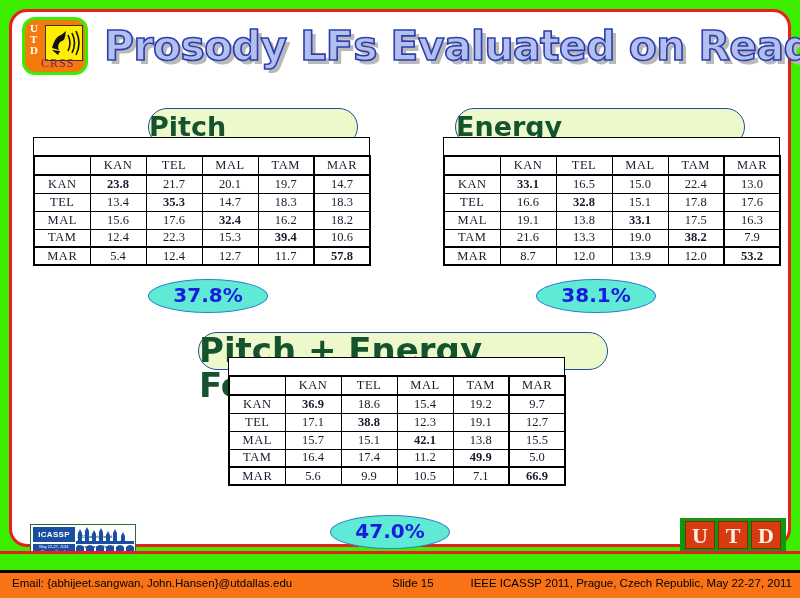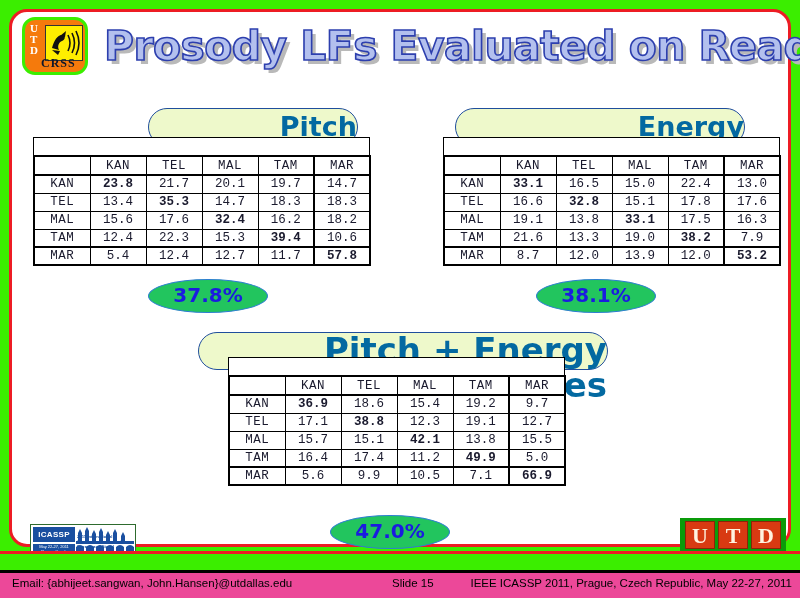--- a/index.html
+++ b/index.html
@@ -11,21 +11,21 @@
   }
   
   #slide-bg{position:absolute;left:0;top:0;width:800px;height:598px;background:#3BEE00;}
   #content-frame{
     position:absolute;left:9px;top:9px;width:782px;height:538px;
     background:#ffffff;border:3px solid #ED1C24;border-radius:18px;
     box-sizing:border-box;
   }
   #green-band{position:absolute;left:0;top:551px;width:800px;height:22px;background:#3BEE00;
               border-top:3px solid #ED1C24;border-bottom:3px solid #000;box-sizing:border-box;}
-  #footer-bar{position:absolute;left:0;top:573px;width:800px;height:25px;background:#ec4899;}
+  #footer-bar{position:absolute;left:0;top:573px;width:800px;height:25px;background:#f97316;}
   .footer-text{position:absolute;top:4px;font-size:11.5px;color:#000;white-space:nowrap;}
   #footer-email{left:12px;}
   #footer-slide{left:372px;margin-left:20px;}
   #footer-conf{right:8px;margin-left:44px;}
 
   
   #title-wordart{
     position:absolute;left:104px;top:17px;width:660px;height:58px;
     font-size:40px;font-weight:bold;letter-spacing:-0.5px;
     font-family:"DejaVu Sans", sans-serif;
@@ -34,21 +34,21 @@
     text-shadow:4px 4px 0 #B9B9B9;
     white-space:nowrap;line-height:58px;
     transform:scaleX(1.02);transform-origin:left center;
   }
 
   
   #crss-logo{position:absolute;left:22px;top:17px;width:66px;height:58px;
              background:#F57A0C;border:3px solid #3BEE00;border-radius:13px;box-sizing:border-box;}
   #crss-utd{position:absolute;left:5px;top:3px;font-size:11px;font-weight:bold;color:#fff;
             line-height:11px;font-family:"Liberation Serif",serif;}
-  #crss-crss{position:absolute;left:16px;bottom:1px;font-size:12px;font-weight:bold;color:#0f172a;
+  #crss-crss{position:absolute;left:16px;bottom:1px;font-size:12px;font-weight:normal;color:#701a75;
              letter-spacing:1px;font-family:"Liberation Serif",serif;}
   #crss-inner{position:absolute;left:20px;top:5px;width:38px;height:36px;background:#FFEE00;
               border:1.5px solid #333;box-sizing:border-box;overflow:hidden;}
 
   
   #icassp-logo{position:absolute;left:30px;top:524px;width:106px;height:32px;
                background:#86efac;border:1px solid #2E6B2E;box-sizing:border-box;overflow:hidden;}
   #icassp-badge{position:absolute;left:2px;top:2px;width:42px;height:15px;background:#1A4FA0;
                 color:#fff;font-size:8px;font-weight:bold;text-align:center;line-height:15px;
                 letter-spacing:0.3px;}
@@ -60,39 +60,39 @@
   
   #utd-logo{position:absolute;right:14px;top:518px;width:106px;height:34px;background:#0A9B0A;
             display:flex;align-items:center;justify-content:center;gap:3px;}
   #utd-logo .ltr{width:30px;height:28px;background:#D83A12;color:#FFF3E0;font-size:22px;
                  font-weight:bold;text-align:center;line-height:28px;
                  font-family:"Liberation Serif",serif;border:1px solid #8B2408;box-sizing:border-box;}
 
   
   .section-label{
     position:absolute;background:#EEF9CB;border:1.6px solid #1F4E9C;border-radius:22px;
-    color:#0369a1;font-weight:bold;text-align:right;font-family:"DejaVu Sans",sans-serif;
+    color:#14532d;font-weight:bold;text-align:left;font-family:"DejaVu Sans",sans-serif;
     box-sizing:border-box;
   }
   #label-pitch{left:148px;top:108px;width:210px;height:38px;font-size:27px;line-height:35px;}
   #label-energy{left:455px;top:108px;width:290px;height:38px;font-size:27px;line-height:35px;}
   #label-combined{left:198px;top:332px;width:410px;height:38px;font-size:34px;line-height:35px;}
 
   .pct-bubble{
-    position:absolute;background:#22c55e;border:1.6px solid #2E7FD0;border-radius:50%;
+    position:absolute;background:#5eead4;border:1.6px solid #2E7FD0;border-radius:50%;
     color:#1B1BE0;font-weight:bold;text-align:center;font-family:"DejaVu Sans",sans-serif;
     font-size:20px;box-sizing:border-box;
   }
   #pct-pitch{left:148px;top:279px;width:120px;height:34px;line-height:31px;}
   #pct-energy{left:536px;top:279px;width:120px;height:34px;line-height:31px;}
   #pct-combined{left:330px;top:515px;width:120px;height:34px;line-height:31px;}
 
   
   .cm-table{position:absolute;border-collapse:collapse;
-            font-family:Liberation Mono, monospace;background:#fff;}
+            font-family:Liberation Serif, serif;background:#fff;}
   .cm-table td,.cm-table th{
     border:1px solid #000;text-align:center;font-weight:normal;
     font-size:12.5px;color:#1a1a2e;padding:0;height:18px;box-sizing:border-box;
   }
   .cm-table td.rowlabel{width:48px;letter-spacing:0.5px;}
   .cm-table th{width:56px;letter-spacing:0.5px;height:19px;}
   .cm-table td.val{width:56px;}
   .cm-table td.diag{font-weight:bold;}
   
   .cm-table tr.headrow th{border-bottom:2.5px solid #000;border-top:2px solid #000;}

